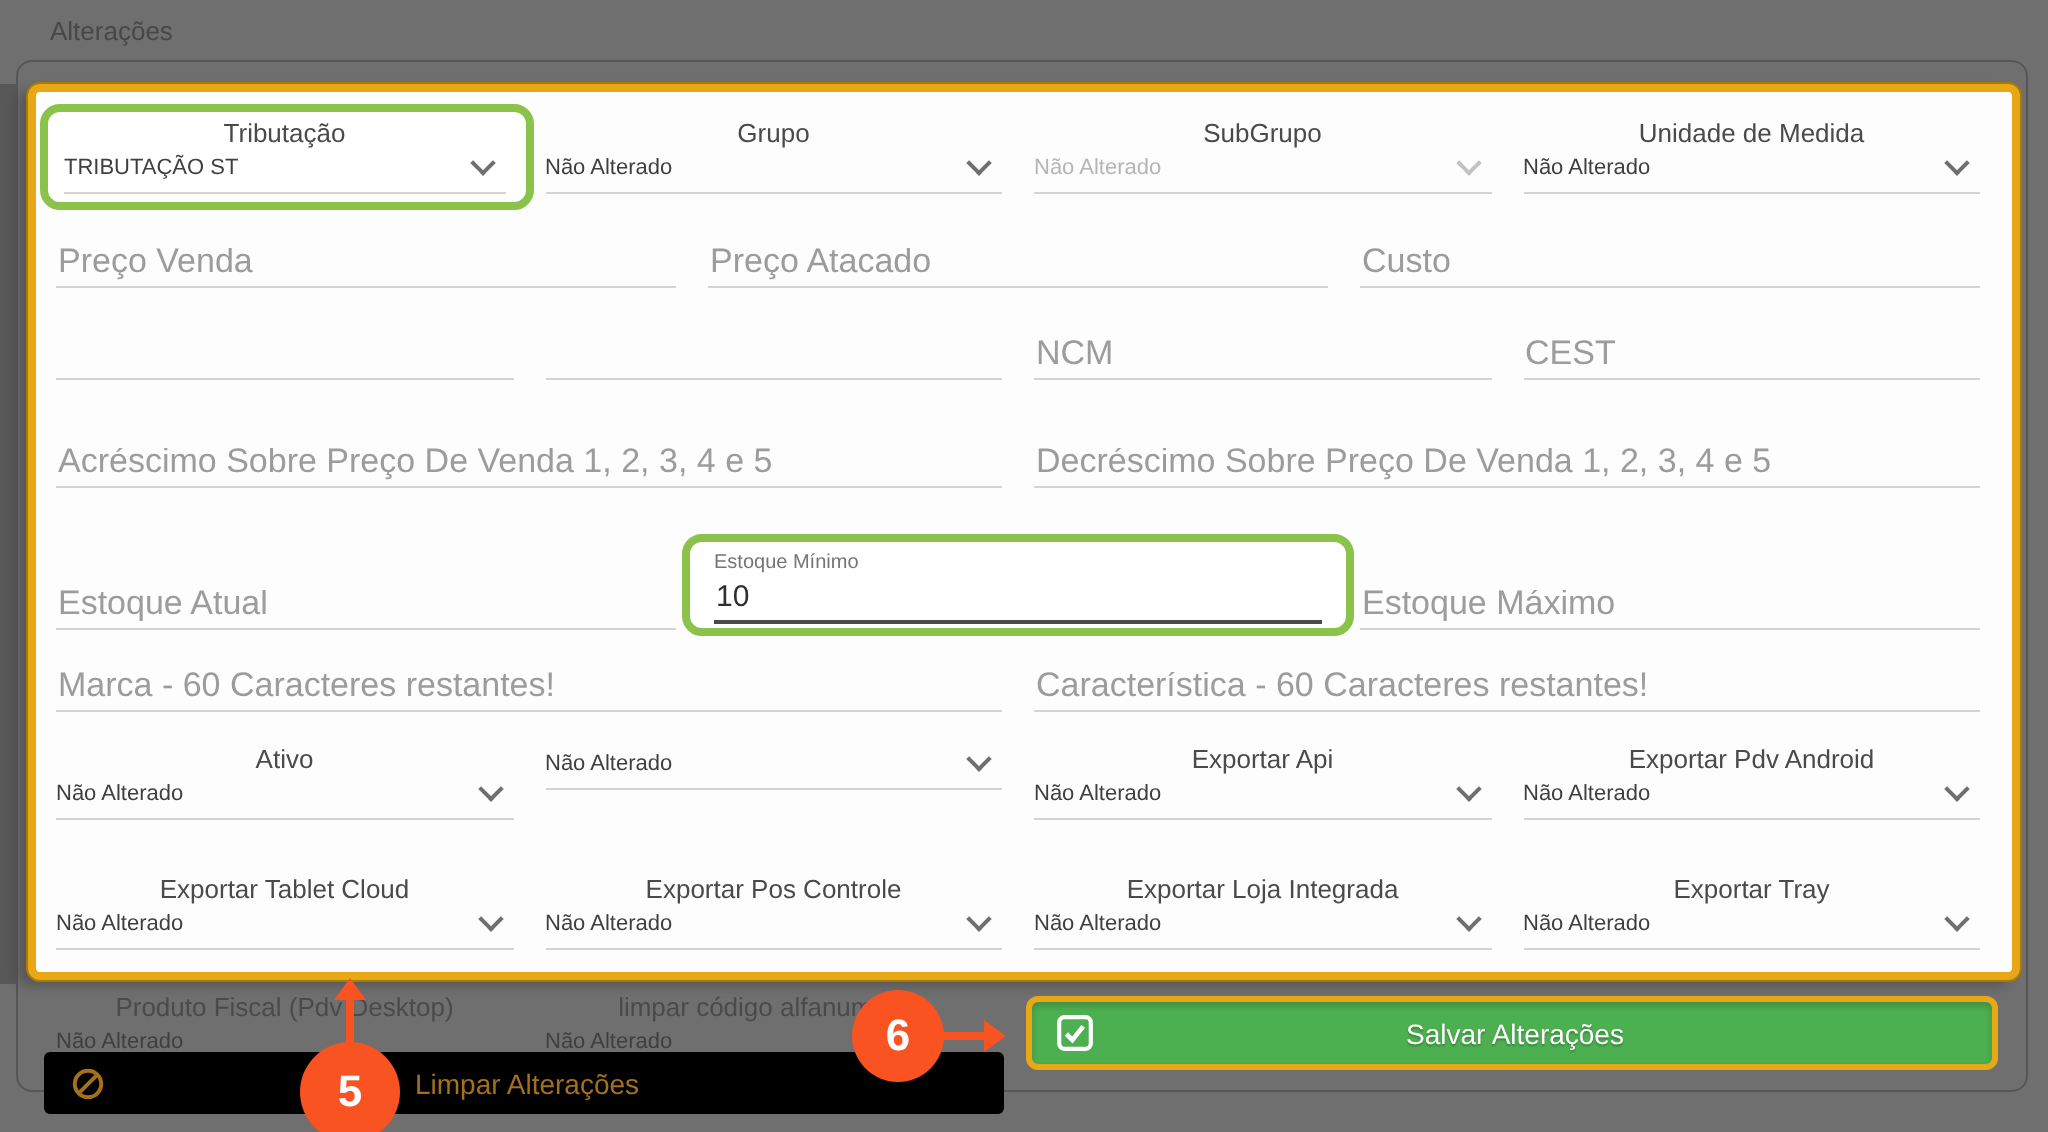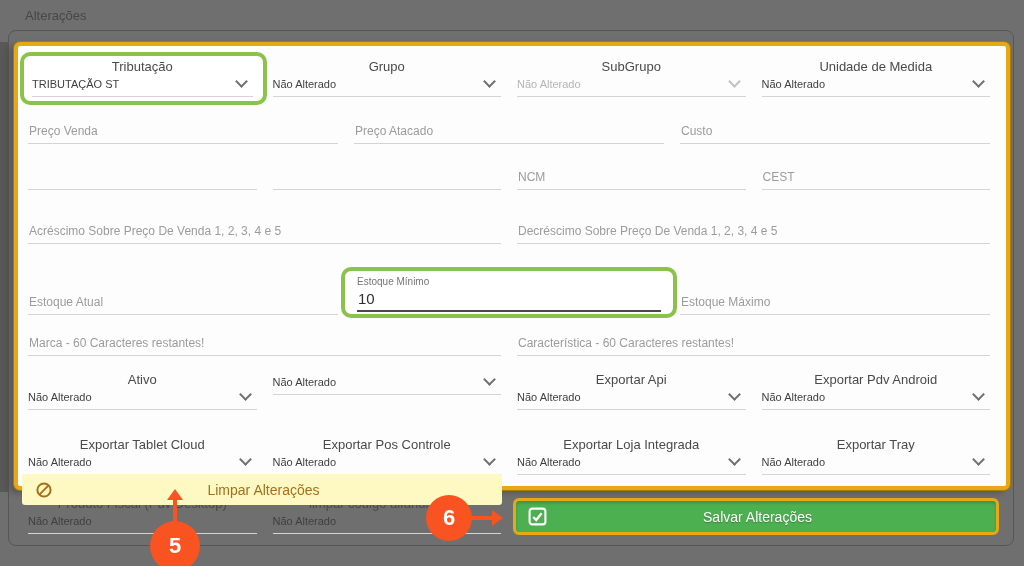--- a/index.html
+++ b/index.html
@@ -26,37 +26,37 @@
   .sel-control { display:flex; justify-content:space-between; align-items:flex-end;
                  border-bottom:1px solid #d4d4d4; padding:3px 2px 6px 0; cursor:pointer; }
   .sel-value { font-size:11px; color:#3f3f3f; white-space:nowrap; }
   .chev { width:9px; height:9px; border-right:2px solid #6f6f6f; border-bottom:2px solid #6f6f6f;
           transform:rotate(45deg); margin:0 5px 4px 0; flex:none; }
   .disabled .sel-value { color:#b5b5b5; }
   .disabled .chev { border-color:#c2c2c2; }
 
   input.line-input { width:100%; border:none; outline:none; background:transparent;
                      border-bottom:1px solid #d4d4d4; font-family:"Liberation Sans",sans-serif;
-                     font-size:12px; color:#6d28d9; padding:0 0 6px 1px; height:20px; }
+                     font-size:17px; color:#6d28d9; padding:0 0 6px 1px; height:20px; }
   input.line-input::placeholder { color:#9c9c9c; opacity:1; }
 
   .hl { border:4px solid #8bc34a; border-radius:10px; }
   .hl-trib { margin:-7px -10px -8px -8px; padding:3px 10px 4px 8px; background:#fff; }
   .hl-stock { margin:-2px -13px -3px -13px; padding:4px 12px 2px 12px; background:#fff; }
   .mini-label { font-size:10px; color:#757575; height:13px; line-height:13px; }
   input.stock-input { width:100%; border:none; outline:none; background:transparent;
                       border-bottom:2px solid #4a4a4a; font-family:"Liberation Sans",sans-serif;
                       font-size:15px; color:#2f2f2f; padding:2px 0 4px 1px; height:24px; }
 
   .m-r1 { margin-bottom:27px; } .m-r2 { margin-bottom:26px; } .m-r3 { margin-bottom:34px; }
   .m-r4 { margin-bottom:25px; } .m-r5 { margin-bottom:21px; align-items:end; }
   .m-r6 { margin-bottom:16px; } .m-r7 { margin-bottom:27px; } .m-r8 { margin-bottom:21px; }
 
-  .btn-limpar { position:absolute; left:22px; top:474px; width:480px; height:31px;
-                background:#fef9c3; border-radius:3px; display:flex; align-items:center;
+  .btn-limpar { position:absolute; left:22px; top:526px; width:480px; height:31px;
+                background:#000000; border-radius:3px; display:flex; align-items:center;
                 cursor:default; }
   .btn-limpar .icon { margin-left:13px; display:flex; }
   .btn-limpar .lbl { flex:1; text-align:center; font-size:14px; color:#a5701b; margin-right:28px; }
 
   .btn-salvar { position:absolute; left:513px; top:498px; width:486px; height:37px;
                 background:#4caf50; border:3px solid #e8a714; border-radius:6px;
                 display:flex; align-items:center; cursor:pointer;
                 box-shadow:inset 0 2px 3px rgba(0,0,0,0.18); }
   .btn-salvar .icon { margin-left:12px; display:flex; }
   .btn-salvar .lbl { flex:1; text-align:center; font-size:14px; color:#ffffff;

